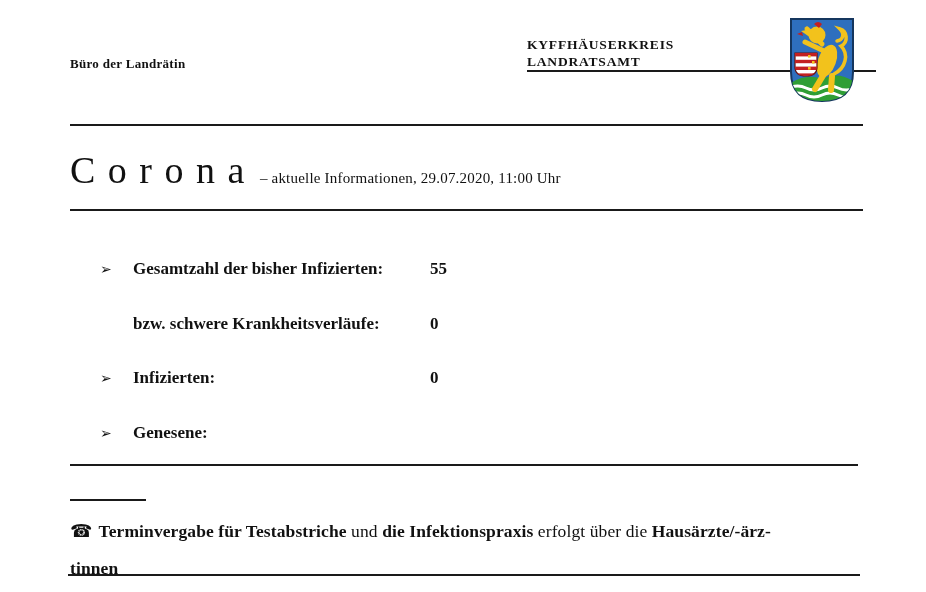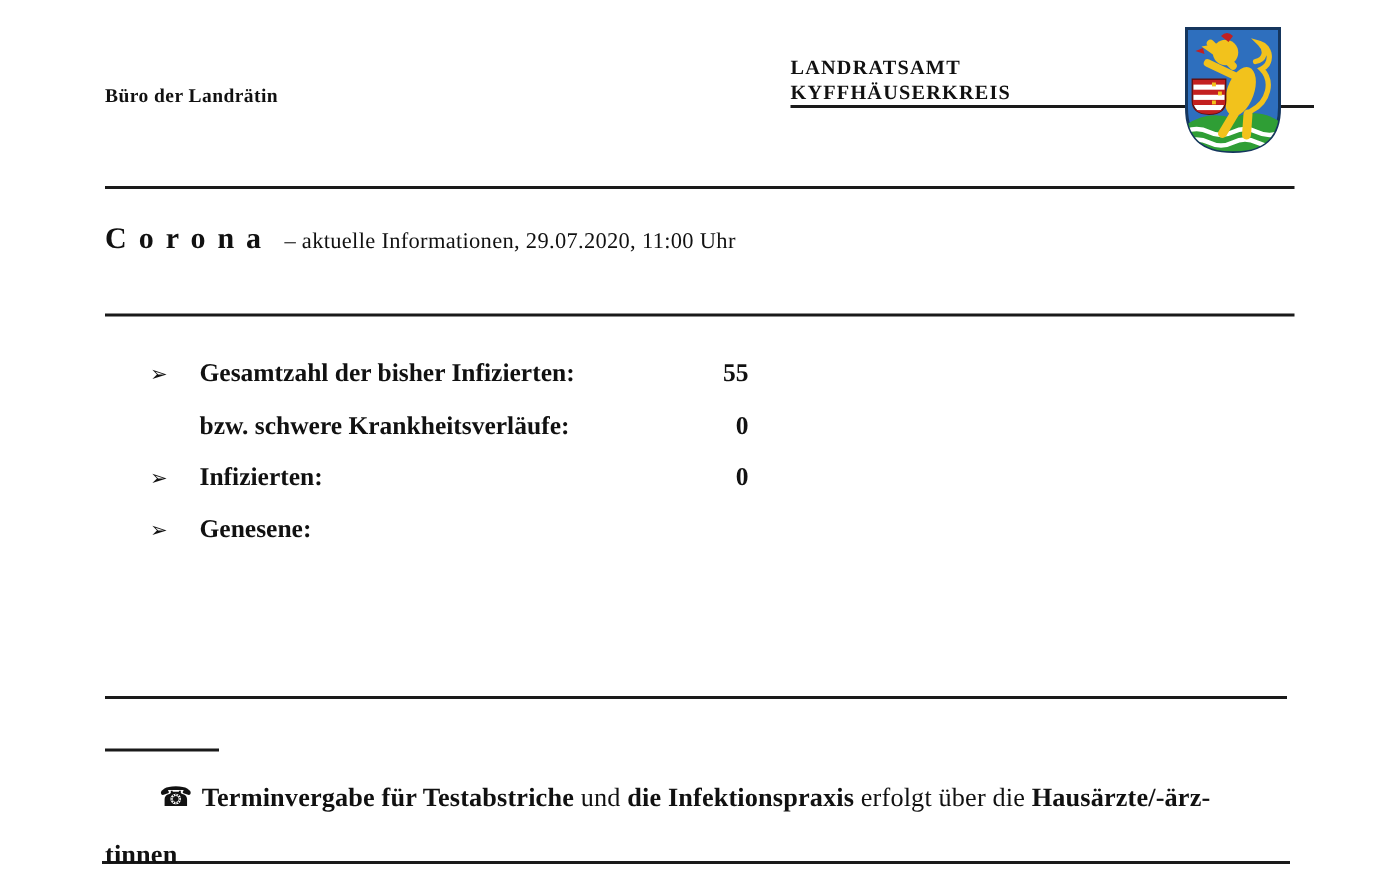--- a/index.html
+++ b/index.html
@@ -38,73 +38,74 @@
   .bottom-rule { left: 68px; top: 574px; width: 792px; }
 
   .crest { left: 788px; top: 16px; z-index: 3; }
 
   .title-row {
     left: 70px; top: 148px;
     display: flex; align-items: baseline;
     white-space: nowrap;
   }
   .doc-title {
-    font-size: 20px; font-weight: bold;
+    font-size: 38px; font-weight: normal;
     letter-spacing: 1.5px;
   }
   .doc-subtitle {
     font-size: 15px; margin-left: 14px;
     letter-spacing: 0.2px;
   }
 
   .stats {
     left: 100px; top: 232px; width: 420px;
     font-size: 17px; font-weight: bold;
   }
   .stat-row {
     position: relative;
     height: 34.6px; line-height: 34.6px;
     white-space: nowrap;
+    margin-top: 20px;
   }
   .bullet {
     display: inline-block; width: 33px;
     font-family: "DejaVu Sans", sans-serif;
     font-size: 14px; font-weight: normal;
   }
   .cont { padding-left: 33px; }
   .stat-value {
     position: absolute; top: 0;
-    left: 318px; width: 81px;
-    text-align: right;
+    left: 330px; width: 81px;
+    text-align: left;
   }
 
   .footer {
     left: 70px; top: 513px; width: 800px;
     font-size: 17.5px; line-height: 36.5px;
     letter-spacing: 0.1px;
   }
-  .footer .line1 { white-space: nowrap; margin-left: 36px; }
+  .footer .line1 { white-space: nowrap; }
   .seg-b { font-weight: bold; }
   .seg-r { font-weight: normal; }
   .phone {
     font-family: "DejaVu Sans", sans-serif;
     font-size: 18px; font-weight: bold;
     margin-right: 6px;
   }
 </style>
 </head>
 <body>
 
 <div class="page">
 
   <div class="abs office">Büro der Landrätin</div>
 
   <div class="abs authority">
+    <div>KYFFHÄUSERKREIS</div>
     <div>LANDRATSAMT</div>
-    <div>KYFFHÄUSERKREIS</div>
   </div>
 
   <div class="abs rule-thin authority-rule"></div>
 
   <svg class="abs crest" width="68" height="88" viewBox="0 0 68 88" aria-hidden="true">
     <defs>
       <clipPath id="shieldClip">
         <path d="M3 3 H65 V56 Q65 85 34 85 Q3 85 3 56 Z"></path>
       </clipPath>
       <clipPath id="smallClip">

